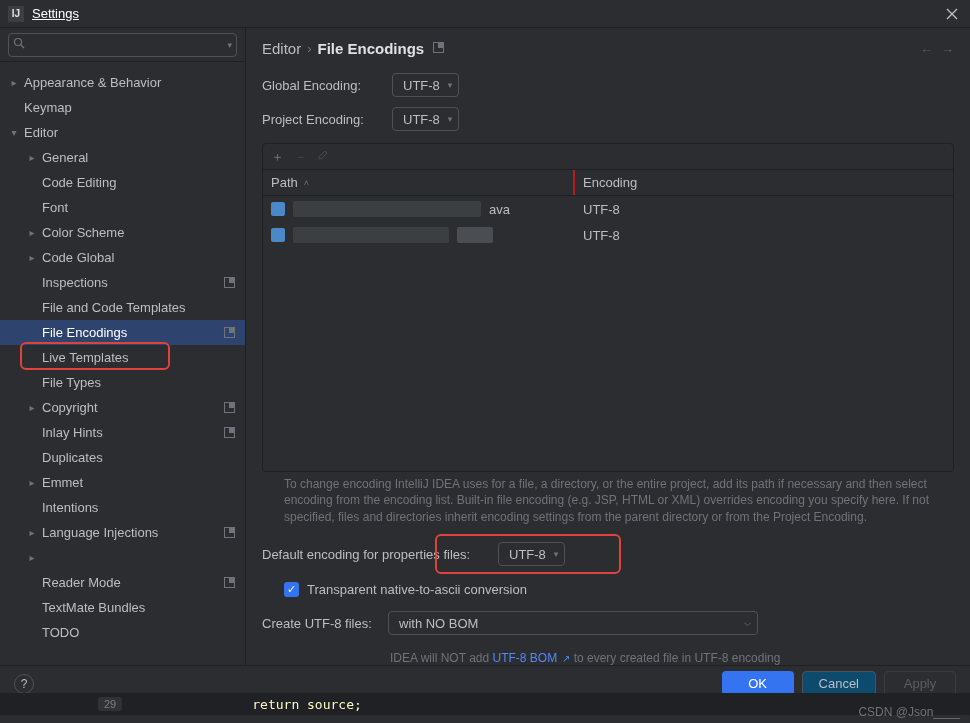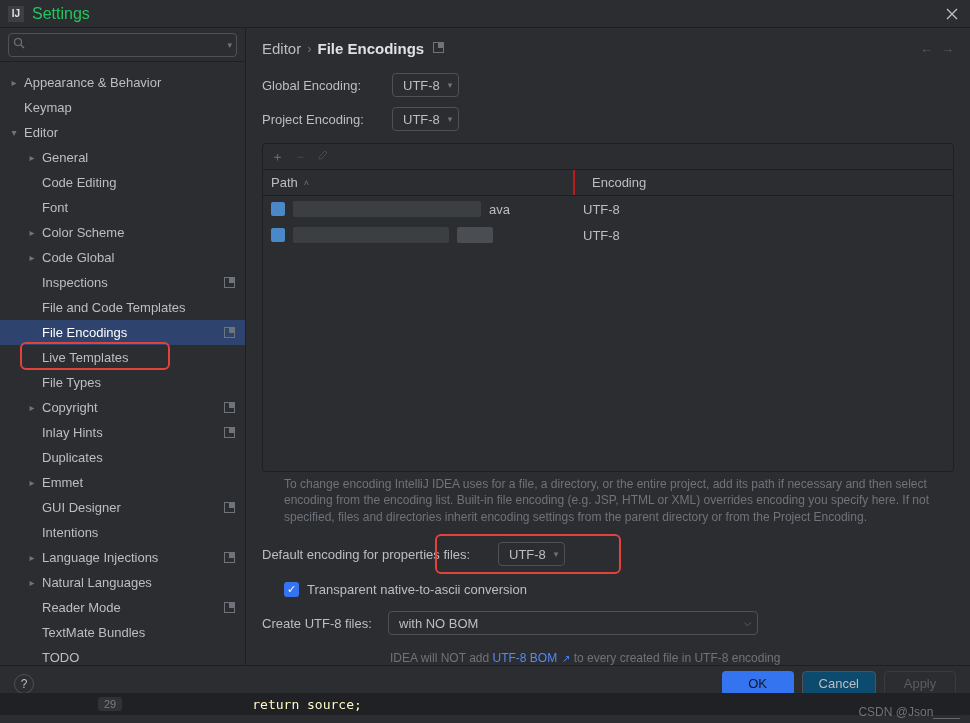--- a/index.html
+++ b/index.html
@@ -22,21 +22,21 @@
     border-bottom: 1px solid #1e1f22;
   }
   .titlebar .logo {
     width: 16px; height: 16px;
     background: #3c3f41;
     display: flex; align-items: center; justify-content: center;
     font-size: 10px; font-weight: bold;
     color: #dfe1e5;
     margin-right: 8px;
   }
-  .titlebar .title { flex: 1; font-size: 16px; color: #22c55e; }
+  .titlebar .title { flex: 1; font-size: 13px; color: #ffffff; text-decoration: underline; }
   .titlebar .close { cursor: pointer; color: #bcbec4; padding:4px;}
   .titlebar .close svg { display:block; }
 
   .main {
     display: flex;
     height: 637px;
   }
   .sidebar {
     width: 246px;
     background: #2b2d30;
@@ -181,21 +181,21 @@
   .table-toolbar .ico.disabled { opacity:0.4; cursor:default; }
   .table-header {
     display:flex;
     height:26px;
     align-items:center;
     border-bottom:1px solid #1e1f22;
     font-size:13px;
     color:#bcbec4;
   }
   .col-path { width:312px; padding-left:8px; display:flex; align-items:center; gap:4px; border-right:2px solid #b91c1c; height:100%; }
-  .col-enc { flex:1; padding-left:8px;margin-left:9px; }
+  .col-enc { flex:1; padding-left:8px; }
   .sort-caret { font-size:9px; color:#6f737a; margin-left:2px; }
   .table-body { flex:1; overflow:auto; }
   .trow {
     display:flex;
     align-items:center;
     height:26px;
     font-size:13px;
   }
   .path-cell {
     display:flex;
@@ -267,21 +267,21 @@
   .btn {
     height:26px;
     min-width:72px;
     padding:0 16px;
     border-radius:4px;
     display:inline-flex;align-items:center;justify-content:center;
     font-size:13px;
     margin-left:8px;
     cursor:pointer;
   }
-  .btn.primary { background:#3574f0; color:#0f172a; }
+  .btn.primary { background:#3574f0; color:#ffffff; }
   .btn.secondary { background:#0c4a6e; border:1px solid #4e5157; color:#bcbec4; }
   .btn.disabled { background:#2b2d30; border:1px solid #393b40; color:#5a5d63; cursor:default; }
 
   .watermark {
     position:absolute;
     bottom:4px;
     right:10px;
     font-size:12px;
     color:#6f737a;
   }
@@ -418,41 +418,32 @@
         <div class="tree-item depth-1">
           <span class="chev blank">▸</span>
           <span class="label">Duplicates</span>
         </div>
         <div class="tree-item depth-1">
           <span class="chev">▸</span>
           <span class="label">Emmet</span>
         </div>
         <div class="tree-item depth-1">
           <span class="chev blank">▸</span>
-          <span class="label">GUI Designer</span>
-          <span class="modified-icon"><svg width="13" height="13" viewBox="0 0 13 13">
-              <rect x="1.5" y="1.5" width="10" height="10" stroke="#6f737a" fill="none" stroke-width="1"></rect>
-              <rect x="6" y="1.5" width="5.5" height="5.5" fill="#6f737a"></rect>
-            </svg></span>
-        </div>
-        <div class="tree-item depth-1">
-          <span class="chev blank">▸</span>
           <span class="label">Intentions</span>
         </div>
         <div class="tree-item depth-1">
           <span class="chev">▸</span>
           <span class="label">Language Injections</span>
           <span class="modified-icon"><svg width="13" height="13" viewBox="0 0 13 13">
               <rect x="1.5" y="1.5" width="10" height="10" stroke="#6f737a" fill="none" stroke-width="1"></rect>
               <rect x="6" y="1.5" width="5.5" height="5.5" fill="#6f737a"></rect>
             </svg></span>
         </div>
         <div class="tree-item depth-1">
           <span class="chev">▸</span>
-          <span class="label">Natural Languages</span>
         </div>
         <div class="tree-item depth-1">
           <span class="chev blank">▸</span>
           <span class="label">Reader Mode</span>
           <span class="modified-icon"><svg width="13" height="13" viewBox="0 0 13 13">
               <rect x="1.5" y="1.5" width="10" height="10" stroke="#6f737a" fill="none" stroke-width="1"></rect>
               <rect x="6" y="1.5" width="5.5" height="5.5" fill="#6f737a"></rect>
             </svg></span>
         </div>
         <div class="tree-item depth-1">

